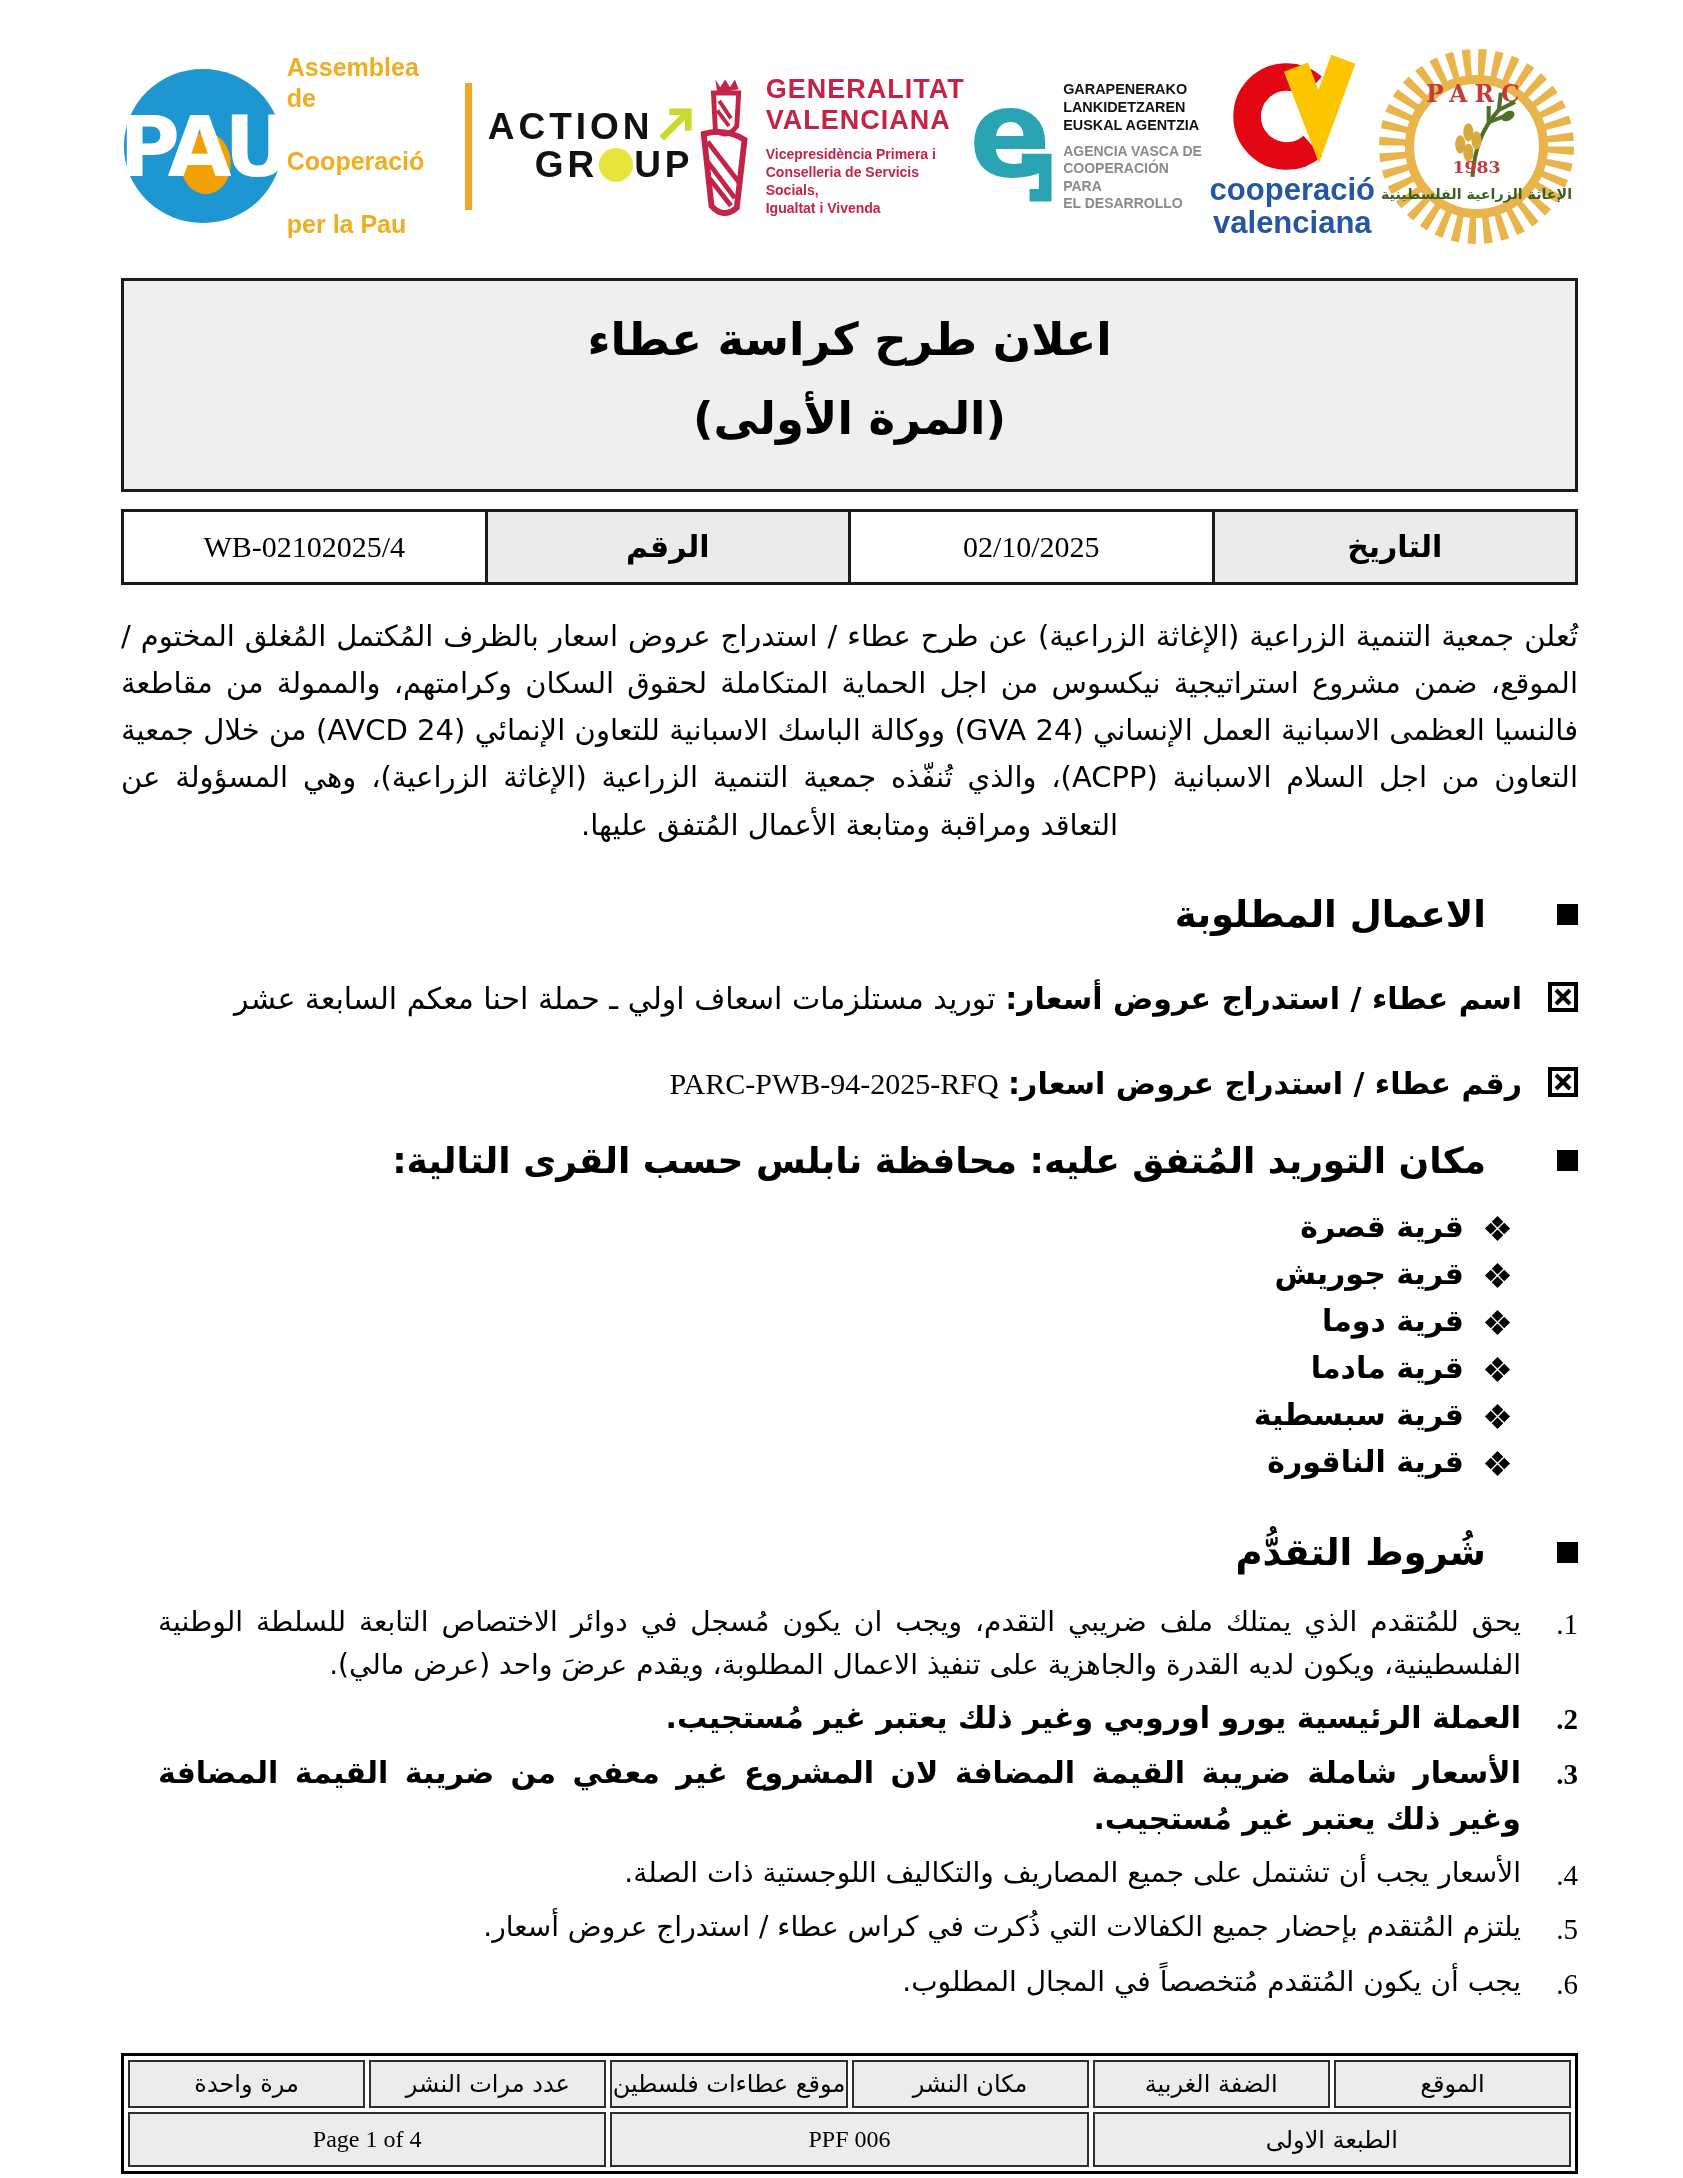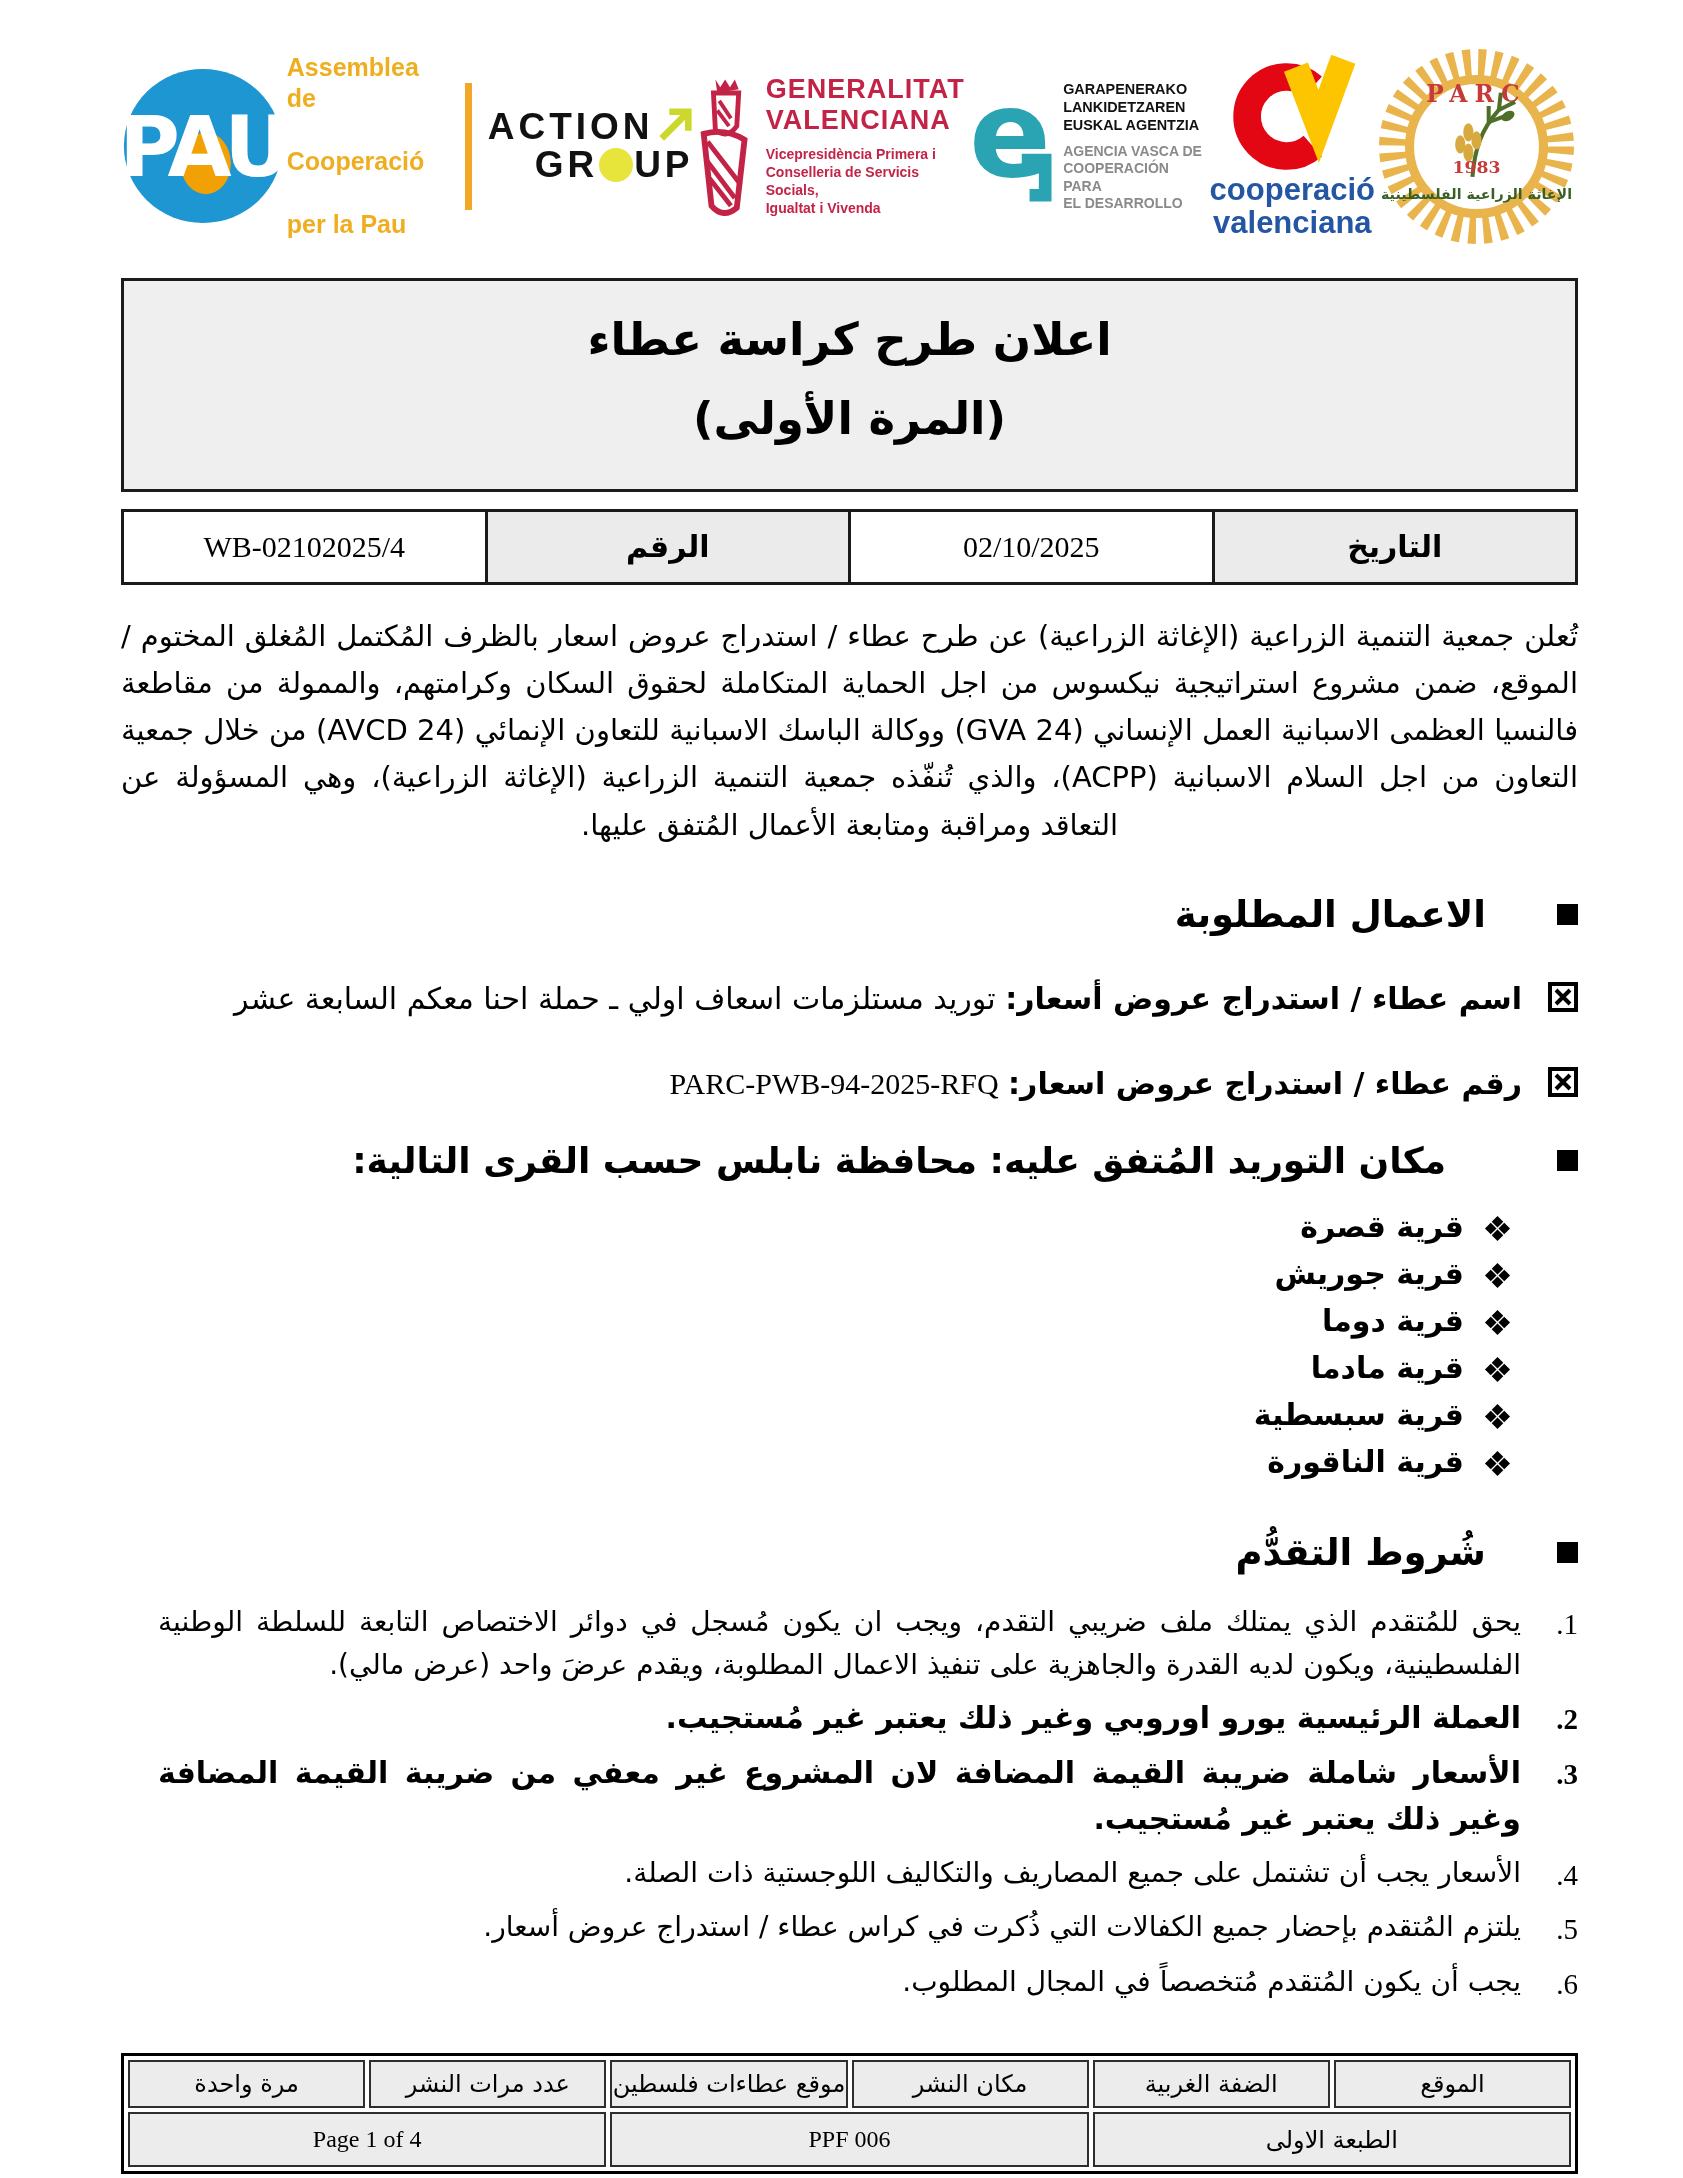--- a/index.html
+++ b/index.html
@@ -46,21 +46,21 @@
   td.label-cell { background:#ebebeb; font-weight:bold; }
   td.value-cell { background:#ffffff; font-family:"Liberation Serif","DejaVu Serif",serif; font-size:33px; }
 
   
   .intro { direction:rtl; margin-top:28px; font-size:29px; line-height:1.63; text-align:justify; text-align-last:center; }
 
   
   .sec-head { direction:rtl; display:flex; align-items:center; font-size:37px; font-weight:bold; }
   .sq { width:21px; height:21px; background:#000; flex:0 0 auto; margin-left:71px; }
   .head1 { margin-top:44px; }
-  .head2 { margin-top:34px; font-size:36px;gap:40px; }
+  .head2 { margin-top:34px; font-size:36px; }
   .head3 { margin-top:46px; }
 
   
   .chk-item { direction:rtl; display:flex; align-items:flex-start; margin-top:40px; font-size:30px; line-height:1.5; }
   .chk-icon { flex:0 0 auto; margin-left:26px; margin-top:6px; }
   .chk-label { font-weight:bold; }
   .chk-value { }
   .ltr-serif { font-family:"Liberation Serif","DejaVu Serif",serif;text-align:center; }
 
   

